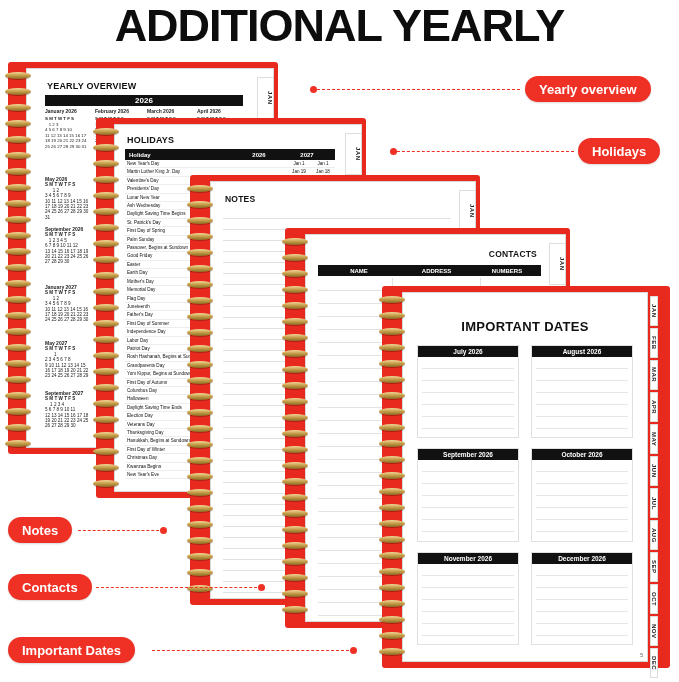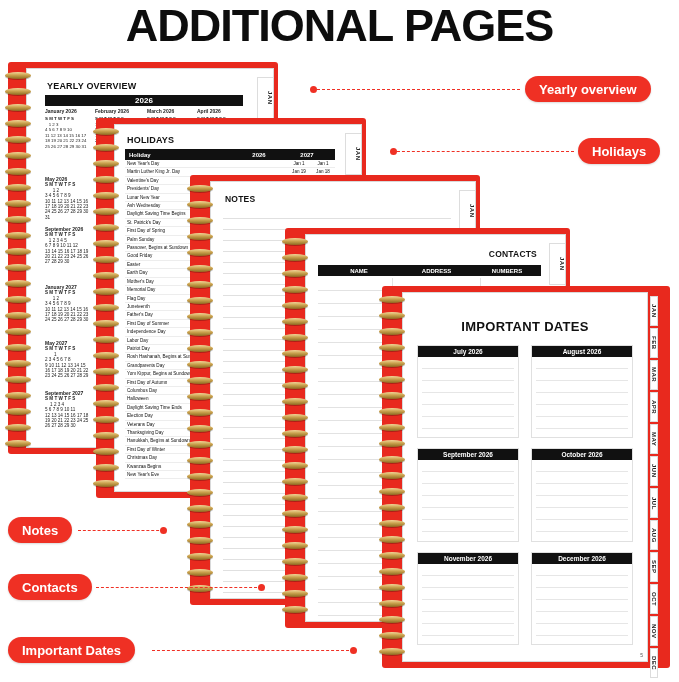--- a/index.html
+++ b/index.html
@@ -48,21 +48,21 @@
   .holiday-row .hn{flex:1;padding-left:2px;overflow:hidden;white-space:nowrap;}
   .holiday-row .hd{width:24px;text-align:center;}
   .note-line{height:10px;border-bottom:1px solid #e0e0e0;}
   .idate-box{border:1px solid #e0e0e0;box-sizing:border-box;}
   .idate-hdr{background:#111;color:#fff;font-size:6.5px;font-weight:bold;
              text-align:center;line-height:11px;height:11px;}
 </style>
 </head>
 <body>
 
-<div class="title">ADDITIONAL PAGES</div>
+<div class="title">ADDITIONAL YEARLY</div>
 
 <div class="book" style="left:8px;top:62px;width:270px;height:392px;">
   <div class="cover"></div>
   <div class="page" style="left:18px;top:6px;right:4px;bottom:6px;">
     <div class="pg-title" style="position:absolute;left:20px;top:12px;font-size:9px;">YEARLY OVERVIEW</div>
     <div class="quarter-bar" style="position:absolute;left:18px;top:26px;width:198px;height:11px;font-size:8px;">2026</div>
 
     <div style="position:absolute;left:18px;top:40px;width:200px;display:flex;gap:2px;">
       <div class="cal" style="width:48px;">
           <div class="cname">January 2026</div>

